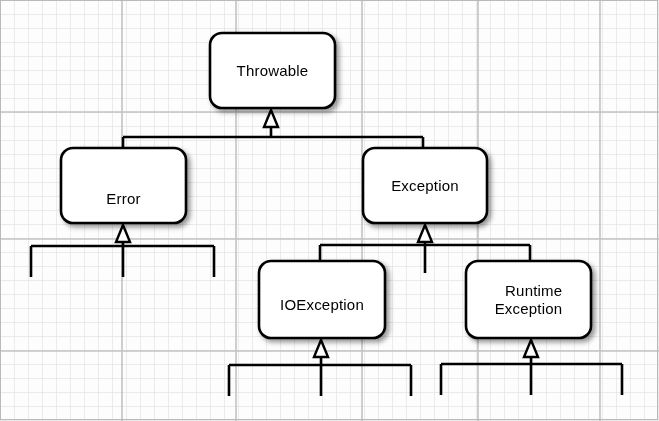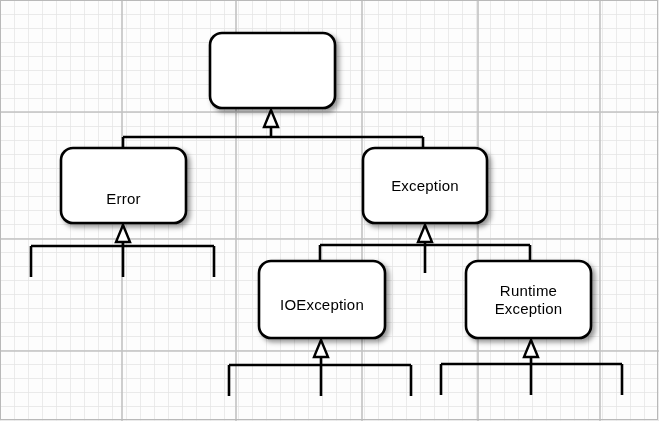--- a/index.html
+++ b/index.html
@@ -144,21 +144,22 @@
     <g>
       <rect x="210" y="33" width="125" height="75" rx="12" ry="12" fill="#ffffff" stroke="#000000" stroke-width="2.6" filter="url(#boxShadow)"></rect>
       <rect x="61" y="148" width="125" height="75" rx="12" ry="12" fill="#ffffff" stroke="#000000" stroke-width="2.6" filter="url(#boxShadow)"></rect>
       <rect x="363" y="148" width="124" height="75" rx="12" ry="12" fill="#ffffff" stroke="#000000" stroke-width="2.6" filter="url(#boxShadow)"></rect>
       <rect x="259" y="261" width="126" height="77" rx="12" ry="12" fill="#ffffff" stroke="#000000" stroke-width="2.6" filter="url(#boxShadow)"></rect>
       <rect x="466" y="261" width="125" height="77" rx="12" ry="12" fill="#ffffff" stroke="#000000" stroke-width="2.6" filter="url(#boxShadow)"></rect>
     </g>
   </svg>
 
   <div id="label-layer">
+    <div class="node-label" style="left:210px; top:33px; width:125px; height:75px;">Throwable</div>
     <div class="node-label" style="left:61px; top:161px; width:125px; height:75px;">Error</div>
     <div class="node-label" style="left:363px; top:148px; width:124px; height:75px;">Exception</div>
     <div class="node-label" style="left:259px; top:261px; width:126px; height:88px;">IOException</div>
-    <div class="node-label" style="left:466px; top:261px; width:125px; height:77px;">Runtime
+    <div class="node-label" style="left:466px; top:261px; width:125px; height:77px;text-align:right;">Runtime
 Exception</div>
   </div>
 
   <div class="outer-border"></div>
 </div>
 
 </body></html>

